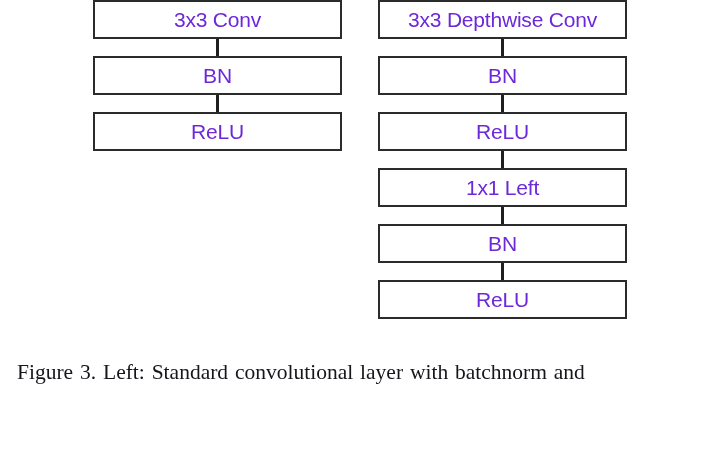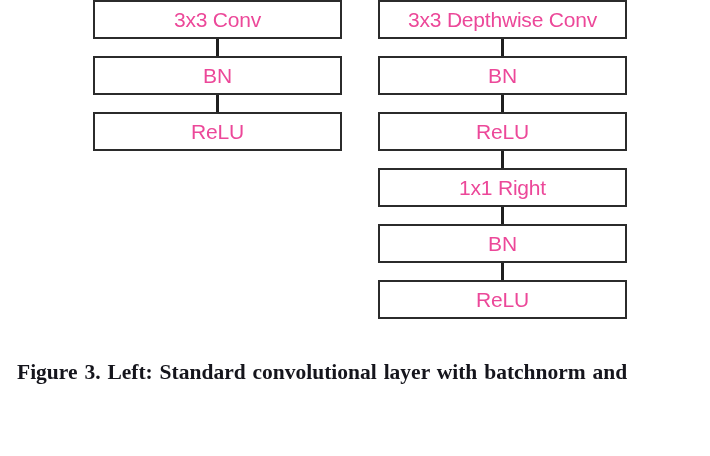--- a/index.html
+++ b/index.html
@@ -49,36 +49,36 @@
 
   .node-box {
     box-sizing: border-box;
     width: 100%;
     height: 39px;
     border: 2.5px solid #2b2b2b;
     background: #ffffff;
     display: flex;
     align-items: center;
     justify-content: center;
-    color: #ec4899;
+    color: #6d28d9;
     font-size: 21px;
     line-height: 1;
     letter-spacing: -0.2px;
     white-space: nowrap;
   }
 
   .spacer-17 { height: 17px; }
 
   #caption {
     position: absolute;
     left: 17px;
     top: 358px;
     width: 676px;
     font-family: "Liberation Serif", serif;
-    font-weight: bold;
+    font-weight: normal;
     font-size: 21.5px;
     line-height: 29px;
     color: #15151c;
     text-align: justify;
     text-align-last: left;
   }
   #caption .cap-line {
     display: block;
     white-space: nowrap;
   }
@@ -124,21 +124,21 @@
 
     <div class="node-wrap">
       <div class="connector"></div>
       <div class="spacer-17"></div>
       <div class="node-box">ReLU</div>
     </div>
 
     <div class="node-wrap">
       <div class="connector"></div>
       <div class="spacer-17"></div>
-      <div class="node-box">1x1 Right</div>
+      <div class="node-box">1x1 Left</div>
     </div>
 
     <div class="node-wrap">
       <div class="connector"></div>
       <div class="spacer-17"></div>
       <div class="node-box">BN</div>
     </div>
 
     <div class="node-wrap">
       <div class="connector"></div>

